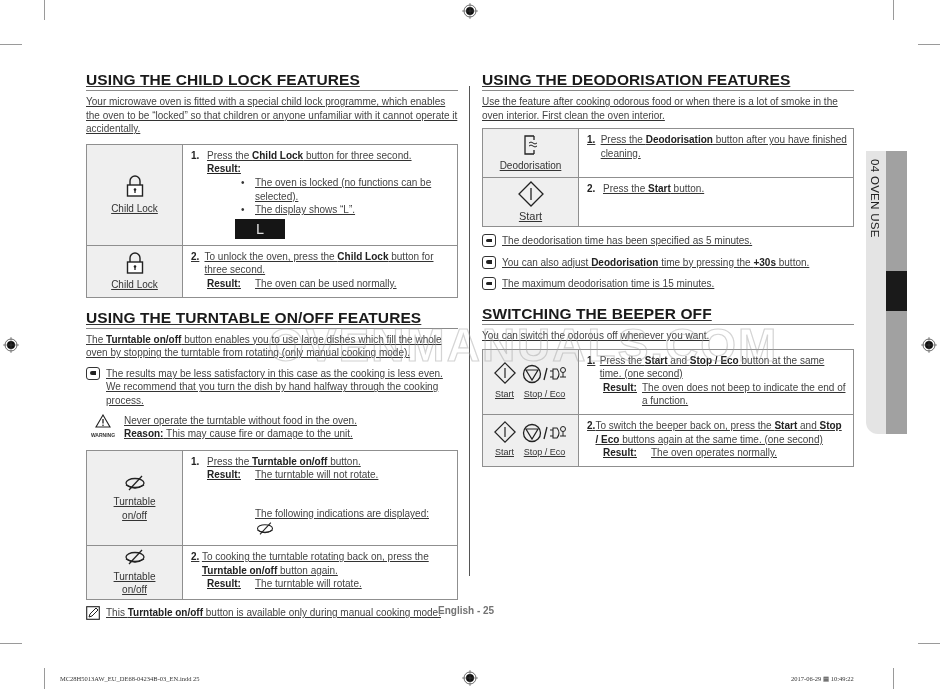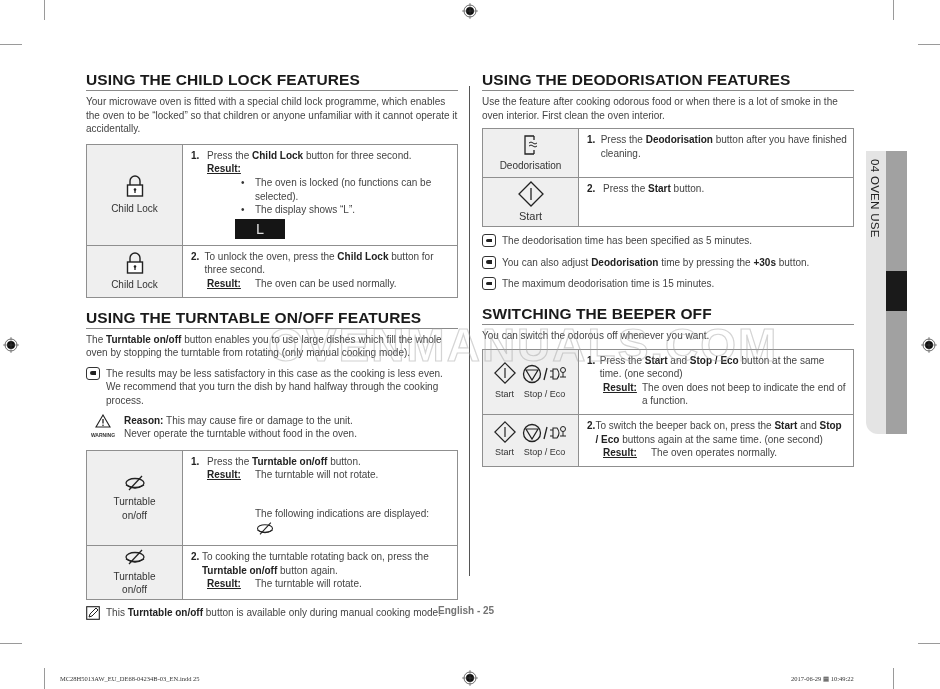--- a/index.html
+++ b/index.html
@@ -2,21 +2,21 @@
 <html><head>
 <meta charset="utf-8">
 <style>
   * { box-sizing: border-box; }
   html, body { margin: 0; padding: 0; }
   body { width: 940px; height: 689px; background: #ffffff; position: relative; overflow: hidden;
          font-family: "Liberation Sans", sans-serif; color: #333; }
   .abs { position: absolute; }
   .crop { position: absolute; background: #9a9a9a; }
   .reg { position: absolute; width: 16px; height: 16px; }
-  .col { position: absolute; width: 372px; }
+  .col { position: absolute; width: 372px; text-decoration: underline; }
   .h1 { font-family: "Liberation Sans", sans-serif; font-weight: bold; font-size: 15.5px; color: #1a1a1a;
         border-bottom: 1px solid #8a8a8a; padding-bottom: 1px; letter-spacing: 0.1px; white-space: nowrap; }
   .p { font-size: 10px; line-height: 13.6px; color: #444; margin-top: 4px; }
   .p b { color: #222; }
   table.steps { border-collapse: collapse; width: 100%; margin-top: 8px; }
   table.steps td { border: 1px solid #8f8f8f; vertical-align: top; font-size: 10px; line-height: 13.6px; color: #444; }
   td.iconcell { width: 96px; background: #efefef; text-align: center; vertical-align: middle !important; }
   td.textcell { padding: 4px 6px 6px 8px; background: #fff; }
   .stepnum { display: inline-block; width: 16px; font-weight: bold; color: #222; }
   .indent { padding-left: 16px; }
@@ -129,22 +129,22 @@
   <div class="note"><span class="nicon"></span><span>The results may be less satisfactory in this case as the cooking is less even. We recommend that you turn the dish by hand halfway through the cooking process.</span></div>
   <div class="note" style="padding-left:38px;margin-top:6px;">
     <span class="abs" style="left:0;top:0;width:34px;text-align:center;">
       <svg width="16" height="14" viewBox="0 0 16 14">
           <path d="M8 1 L15 13 H1 Z" fill="none" stroke="#222" stroke-width="1.1"></path>
           <line x1="8" y1="5" x2="8" y2="9.5" stroke="#222" stroke-width="1.3"></line>
           <circle cx="8" cy="11.2" r="0.8" fill="#222"></circle>
         </svg>
       <span style="display:block;font-size:5px;font-weight:bold;color:#333;margin-top:-2px;">WARNING</span>
     </span>
+    <div>Never operate the turntable without food in the oven.</div>
     <div><b class="b">Reason:</b><span> This may cause fire or damage to the unit.</span></div>
-    <div>Never operate the turntable without food in the oven.</div>
   </div>
 
   <table class="steps" style="margin-top:9px;">
     <tbody>
         <tr style="height:61px;">
       <td class="iconcell">
         <svg width="22" height="18" viewBox="0 0 22 18">
               <ellipse cx="11" cy="9" rx="9" ry="4.5" fill="none" stroke="#222" stroke-width="1.3"></ellipse>
               <path d="M2 11 q9 6 18 0" fill="none" stroke="#222" stroke-width="1.3"></path>
               <line x1="5" y1="16" x2="18" y2="2" stroke="#222" stroke-width="1.3"></line>

